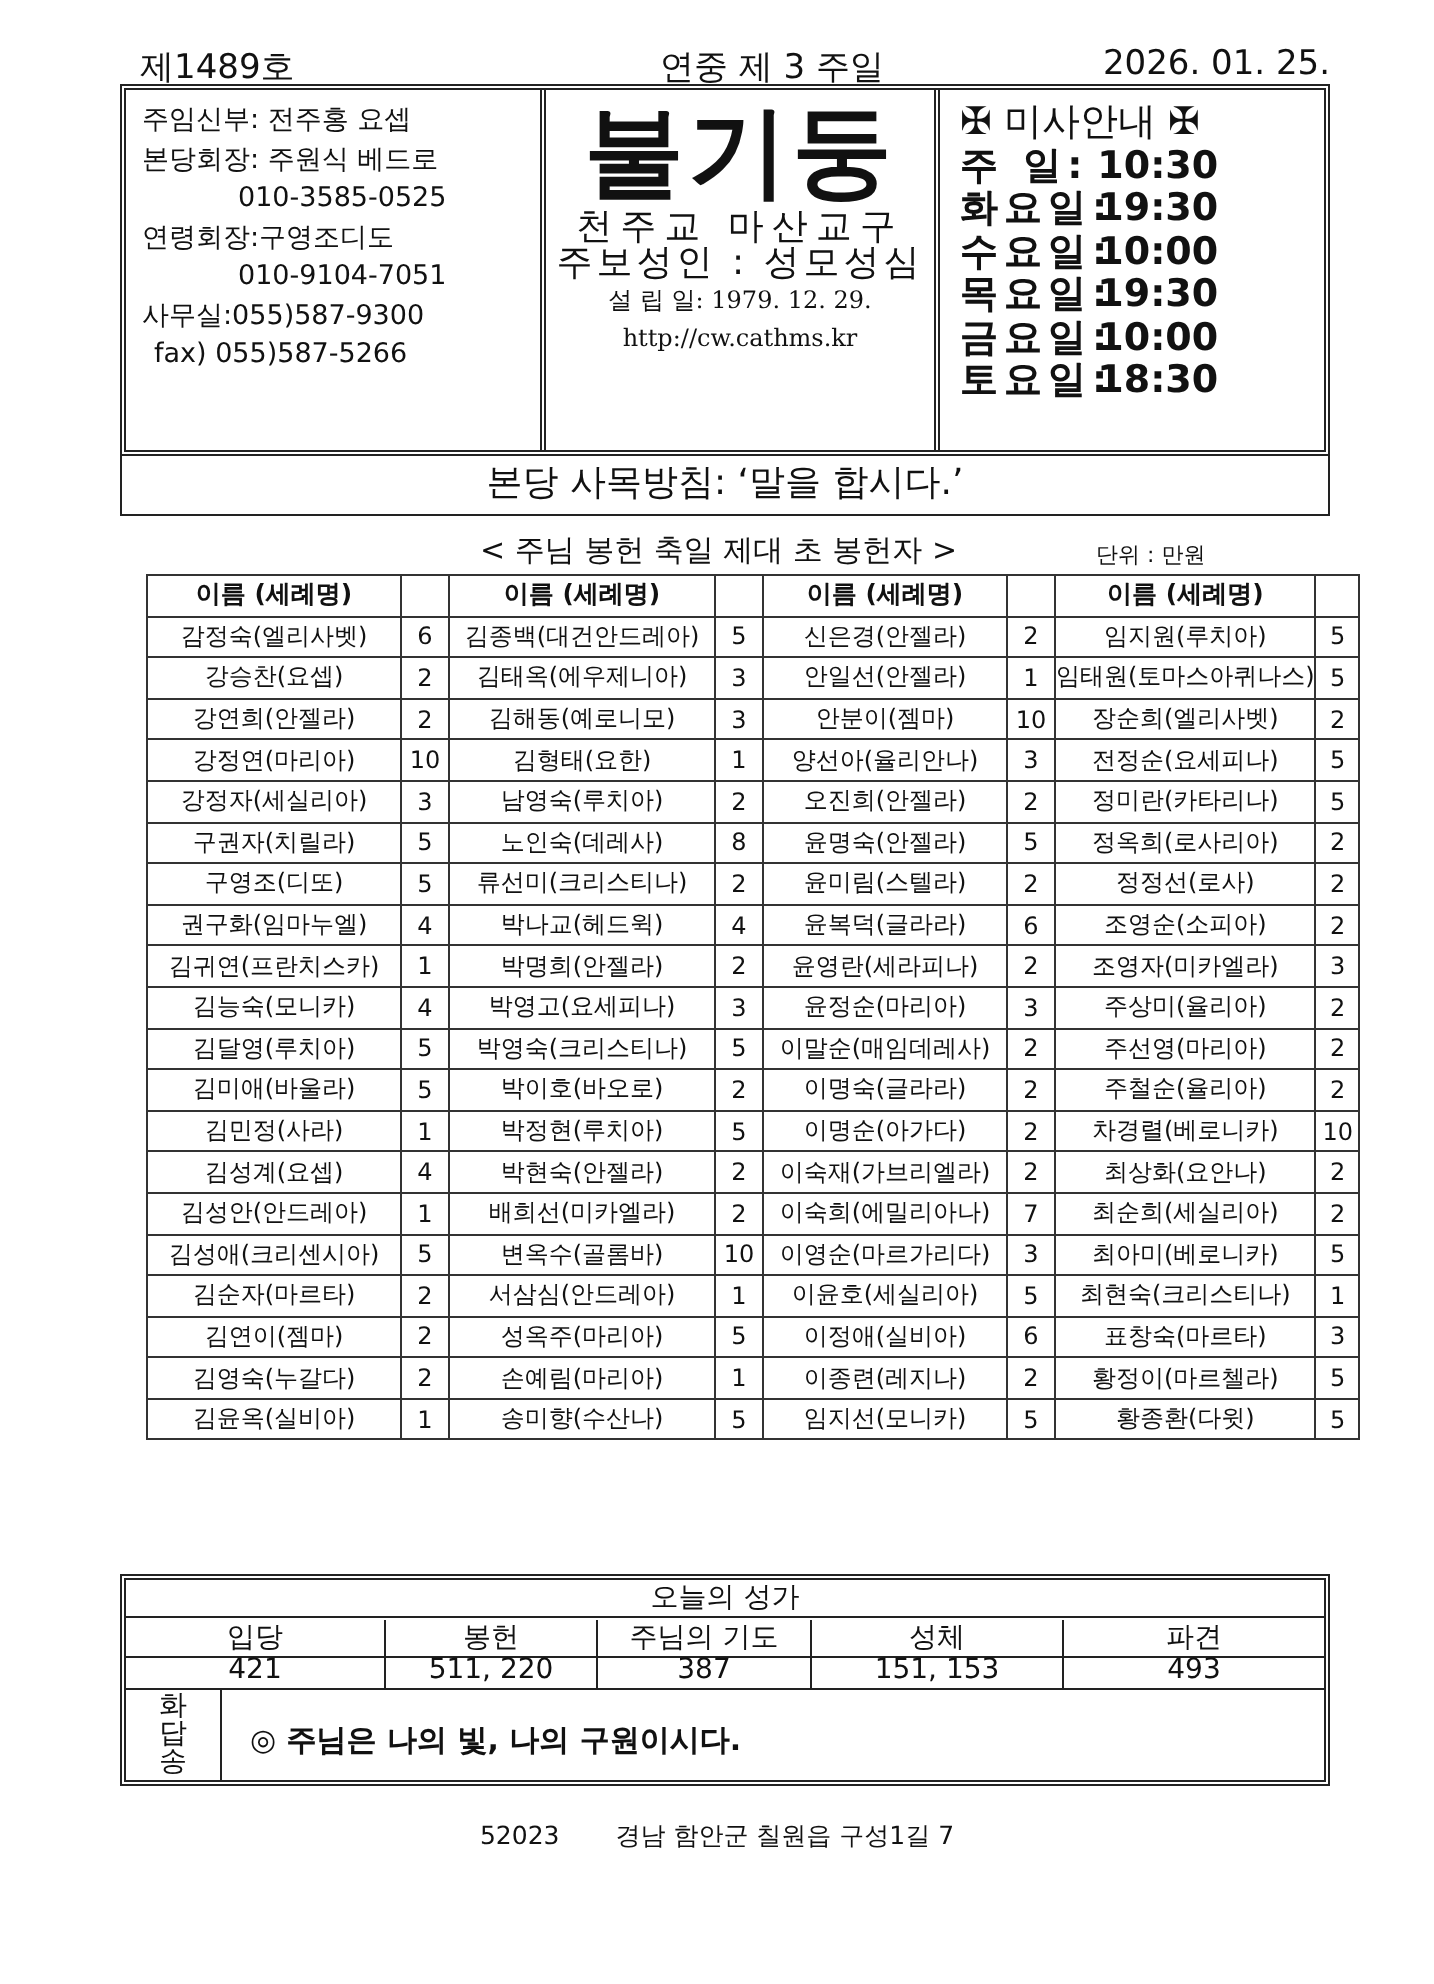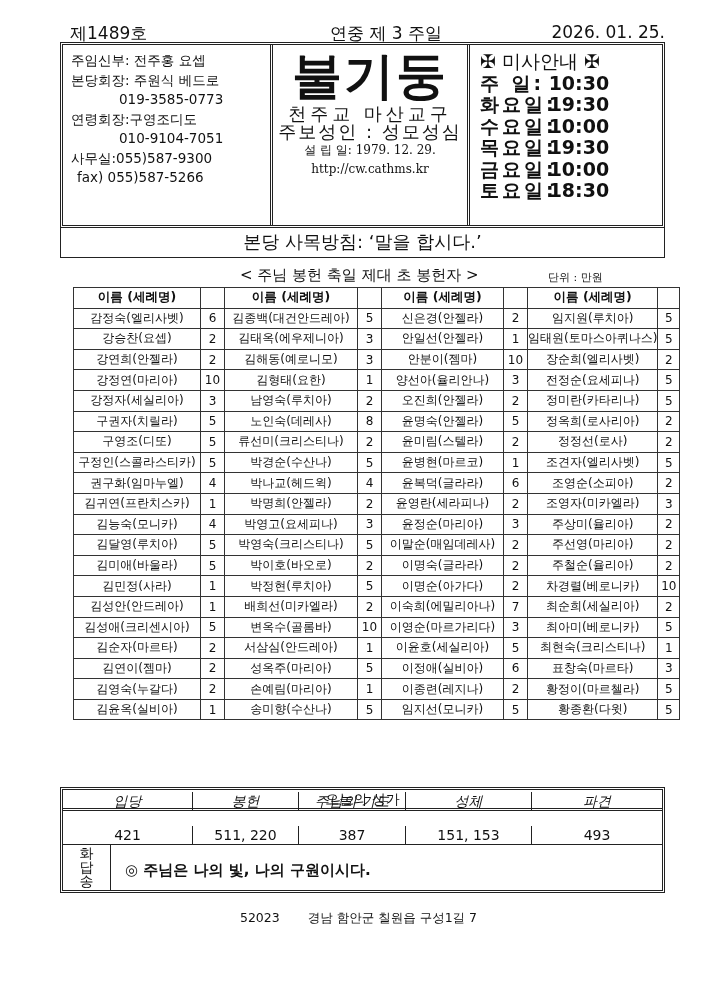--- a/index.html
+++ b/index.html
@@ -30,21 +30,21 @@
   table.donors td, table.donors th { border:1px solid #333; height:20.6px; padding:0; text-align:center; box-sizing:border-box; white-space:nowrap; }
   table.donors th { font-weight:bold; font-size:12.5px; }
   .cn1 { width:127px; } .ca1 { width:24px; }
   .cn2 { width:133px; } .ca2 { width:24px; }
   .cn3 { width:122px; } .ca3 { width:24px; }
   .cn4 { width:121px; } .ca4 { width:22px; }
 
   .hymn { position:absolute; top:787px; left:60px; width:605px; height:106px; border:3px double #222; box-sizing:border-box; font-size:14px; }
   .hymn .title { position:absolute; top:0; left:0; right:0; height:18px; text-align:center; line-height:18px; border-bottom:1px solid #222; }
   .hymn .heads, .hymn .vals { position:absolute; left:0; right:0; height:18px; display:flex; line-height:18px; border-bottom:1px solid #222; }
-  .hymn .heads { top:2px;font-style:italic; } .hymn .vals { top:36px; }
+  .hymn .heads { top:20px; } .hymn .vals { top:36px; }
   .hymn .heads div, .hymn .vals div { text-align:center; border-right:1px solid #222; box-sizing:border-box; }
   .hymn .heads div:last-child, .hymn .vals div:last-child { border-right:none; }
   .w1 { width:130px; } .w2 { width:106px; } .w3 { width:107px; } .w4 { width:126px; } .w5 { flex:1; }
   .resp { position:absolute; top:54px; left:0; right:0; bottom:0; }
   .resp .lab { position:absolute; left:0; top:0; bottom:0; width:48px; border-right:1px solid #222; text-align:center; font-size:14px; line-height:14px; padding-top:2px; box-sizing:border-box; }
   .resp .text { position:absolute; left:62px; top:17px; font-size:15px; font-weight:bold; }
 
   .footer { position:absolute; top:910px; left:0; width:717px; text-align:center; font-size:12.5px; }
   .footer span { margin:0 12px; }
 </style>
@@ -54,21 +54,21 @@
 <div class="topline">
   <span class="issue">제1489호</span>
   <span class="week">연중 제 3 주일</span>
   <span class="date">2026. 01. 25.</span>
 </div>
 
 <div class="header">
   <div class="hcol left">
     <div>주임신부: 전주홍 요셉</div>
     <div>본당회장: 주원식 베드로</div>
-    <div class="phone">019-3585-0773</div>
+    <div class="phone">010-3585-0525</div>
     <div>연령회장:구영조디도</div>
     <div class="phone">010-9104-7051</div>
     <div>사무실:055)587-9300</div>
     <div class="fax">fax) 055)587-5266</div>
   </div>
   <div class="hcol mid">
     <div class="logo">불기둥</div>
     <div class="line">천주교 마산교구</div>
     <div class="line" style="letter-spacing:2px">주보성인 : 성모성심</div>
     <div class="serif">설 립 일: 1979. 12. 29.</div>
@@ -167,30 +167,20 @@
         <td>구영조(디또)</td>
         <td>5</td>
         <td>류선미(크리스티나)</td>
         <td>2</td>
         <td>윤미림(스텔라)</td>
         <td>2</td>
         <td>정정선(로사)</td>
         <td>2</td>
       </tr>
       <tr>
-        <td>구정인(스콜라스티카)</td>
-        <td>5</td>
-        <td>박경순(수산나)</td>
-        <td>5</td>
-        <td>윤병현(마르코)</td>
-        <td>1</td>
-        <td>조견자(엘리사벳)</td>
-        <td>5</td>
-      </tr>
-      <tr>
         <td>권구화(임마누엘)</td>
         <td>4</td>
         <td>박나교(헤드윅)</td>
         <td>4</td>
         <td>윤복덕(글라라)</td>
         <td>6</td>
         <td>조영순(소피아)</td>
         <td>2</td>
       </tr>
       <tr>
@@ -235,20 +225,30 @@
       </tr>
       <tr>
         <td>김민정(사라)</td>
         <td>1</td>
         <td>박정현(루치아)</td>
         <td>5</td>
         <td>이명순(아가다)</td>
         <td>2</td>
         <td>차경렬(베로니카)</td>
         <td>10</td>
+      </tr>
+      <tr>
+        <td>김성계(요셉)</td>
+        <td>4</td>
+        <td>박현숙(안젤라)</td>
+        <td>2</td>
+        <td>이숙재(가브리엘라)</td>
+        <td>2</td>
+        <td>최상화(요안나)</td>
+        <td>2</td>
       </tr>
       <tr>
         <td>김성안(안드레아)</td>
         <td>1</td>
         <td>배희선(미카엘라)</td>
         <td>2</td>
         <td>이숙희(에밀리아나)</td>
         <td>7</td>
         <td>최순희(세실리아)</td>
         <td>2</td>

